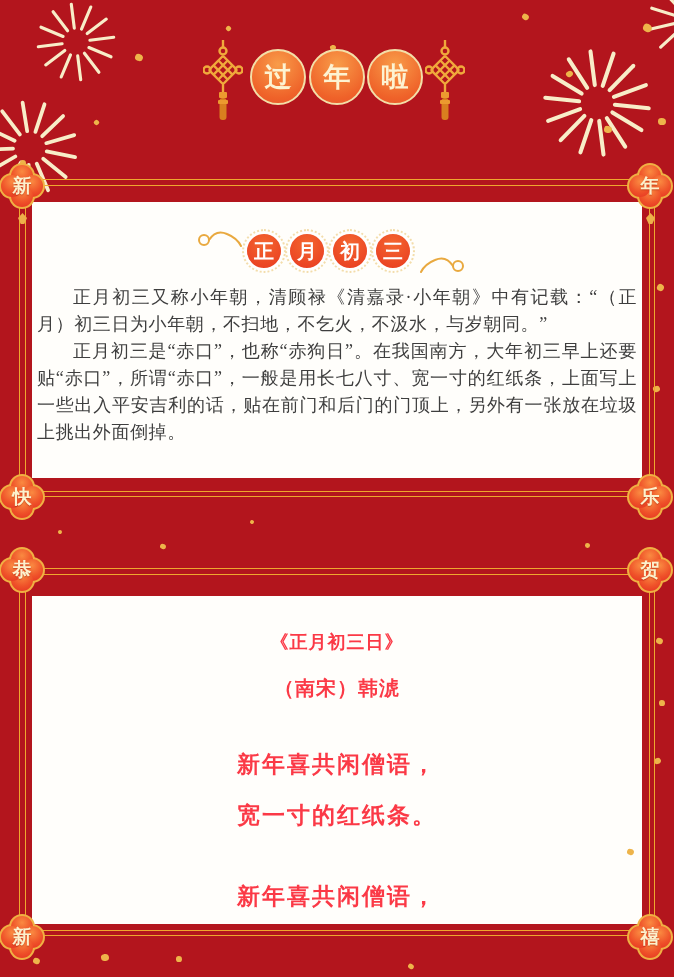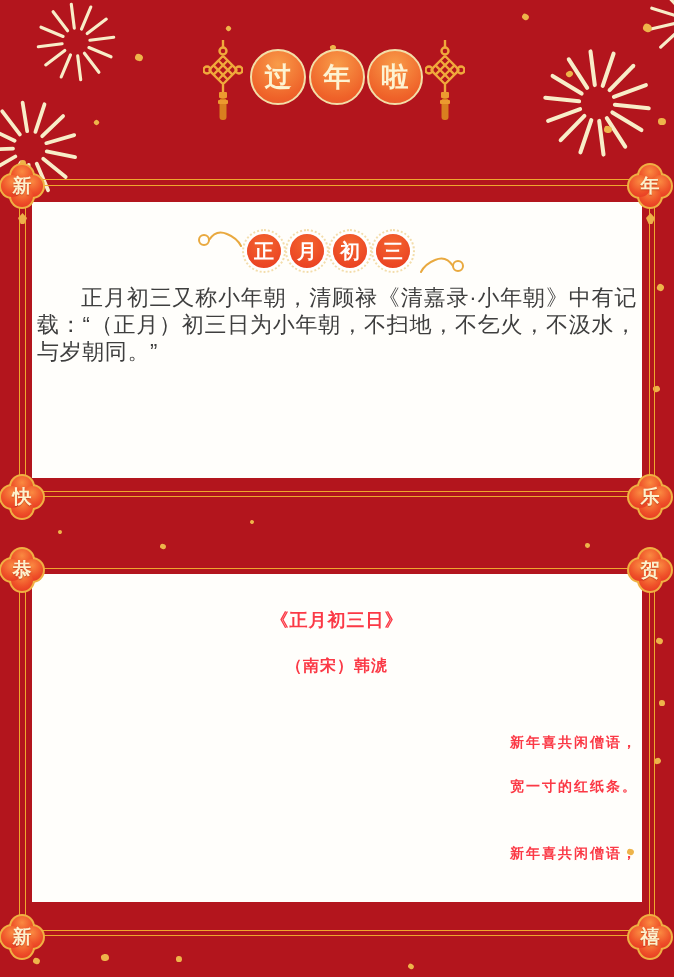--- a/index.html
+++ b/index.html
@@ -25,21 +25,21 @@
 
   
   .frame{position:absolute;border:1.5px solid #efa72e;box-sizing:border-box;}
   .frame::after{content:"";position:absolute;inset:4.5px;border:1.5px solid #efa72e;}
   #frame1{left:19px;top:179px;width:636px;height:318px;}
   #frame2{left:19px;top:568px;width:636px;height:368px;}
 
   
   .panel{position:absolute;left:32px;width:610px;background:#fffefb;}
   #panel1{top:202px;height:276px;}
-  #panel2{top:574px;height:328px;}
+  #panel2{top:596px;height:328px;}
 
   
   .badge{position:absolute;width:46px;height:46px;margin-left:-23px;margin-top:-23px;z-index:6;}
   .badge svg{position:absolute;inset:0;}
   .badge .ch{position:absolute;inset:0;display:flex;align-items:center;justify-content:center;
     color:#fcf1cd;font-size:19px;font-weight:bold;text-shadow:0 1px 1px rgba(160,40,10,.5);}
   .bell{position:absolute;width:9px;height:11px;background:#eeb04a;
     clip-path:polygon(50% 0,100% 45%,70% 100%,30% 100%,0 45%);z-index:5;}
 
   
@@ -47,28 +47,28 @@
   .scircle{position:absolute;top:30px;width:38px;height:38px;border-radius:50%;box-sizing:border-box;
     background:radial-gradient(circle at 50% 28%,#f4662f,#e83a20);
     border:2px solid #fff;outline:2px dotted #f3ddab;outline-offset:1px;
     display:flex;align-items:center;justify-content:center;
     color:#fff;font-size:20px;font-weight:bold;}
   .cloud{position:absolute;}
   .cloud path,.cloud circle{stroke:#e9a93f;fill:none;stroke-width:2;stroke-linecap:round;}
 
   
   .article{padding:4px 0 0 0;}
-  .article p{width:600px;margin:0 auto;font-size:22px;line-height:27px;color:#3e3e3e;
-    text-align:justify;text-indent:2em;letter-spacing:.6px;}
+  .article p{width:600px;margin:0 auto;font-size:18px;line-height:27px;color:#3e3e3e;
+    text-align:justify;text-indent:2em;letter-spacing:.6px;font-family:Liberation Serif, serif;}
 
   
   .poem{padding-top:36px;text-align:center;color:#fb3946;font-weight:bold;}
   .poem .ptitle{font-size:18px;line-height:20px;margin:0 0 26px 0;letter-spacing:1px;}
-  .poem .pauthor{font-size:16px;line-height:20px;margin:0 0 46px 0;letter-spacing:1px;}
-  .poem .pline{font-size:14px;line-height:40px;margin:4px;letter-spacing:2px;text-align:right;}
+  .poem .pauthor{font-size:20px;line-height:20px;margin:0 0 46px 0;letter-spacing:1px;}
+  .poem .pline{font-size:23px;line-height:40px;margin:11px;letter-spacing:2px;}
   .poem .stanza-gap{height:19px;}
 </style>
 </head>
 <body>
 
 <div class="stage">
 
   <svg width="0" height="0" style="position:absolute">
     <defs>
       <radialGradient id="qgrad" cx="50%" cy="30%" r="80%">
@@ -236,20 +236,21 @@
       <div class="scircle" style="left:342px">
           <span>三</span>
         </div>
       <svg class="cloud" width="48" height="22" viewBox="0 0 48 22" style="left:386px;top:52px;transform:scaleX(-1)">
         <circle cx="8" cy="12" r="5"></circle>
         <path d="M13 12 q7 -11 18 -6 q10 4 14 12"></path>
       </svg>
     </div>
     <div class="article">
       <p>正月初三又称小年朝，清顾禄《清嘉录·小年朝》中有记载：“（正月）初三日为小年朝，不扫地，不乞火，不汲水，与岁朝同。”</p>
+      <p>正月初三是“赤口”，也称“赤狗日”。在我国南方，大年初三早上还要贴“赤口”，所谓“赤口”，一般是用长七八寸、宽一寸的红纸条，上面写上一些出入平安吉利的话，贴在前门和后门的门顶上，另外有一张放在垃圾上挑出外面倒掉。</p>
     </div>
   </div>
 
   <div class="panel" id="panel2">
     <div class="poem">
       <p class="ptitle">《正月初三日》</p>
       <p class="pauthor">（南宋）韩淲</p>
       <p class="pline">新年喜共闲僧语，</p>
       <p class="pline">宽一寸的红纸条。</p>
       <div class="stanza-gap"></div>

